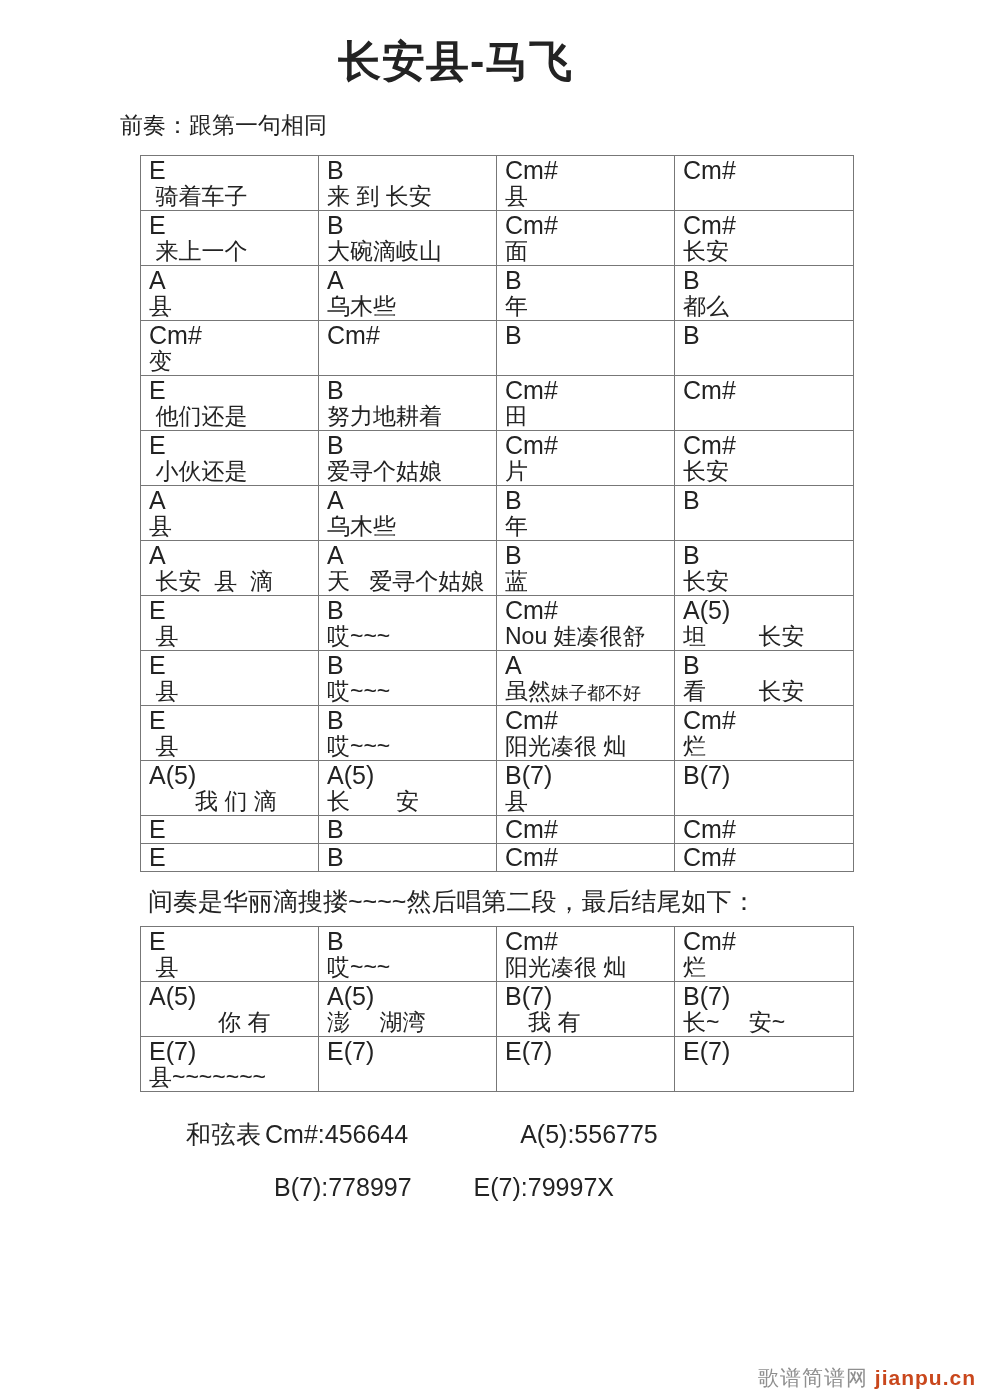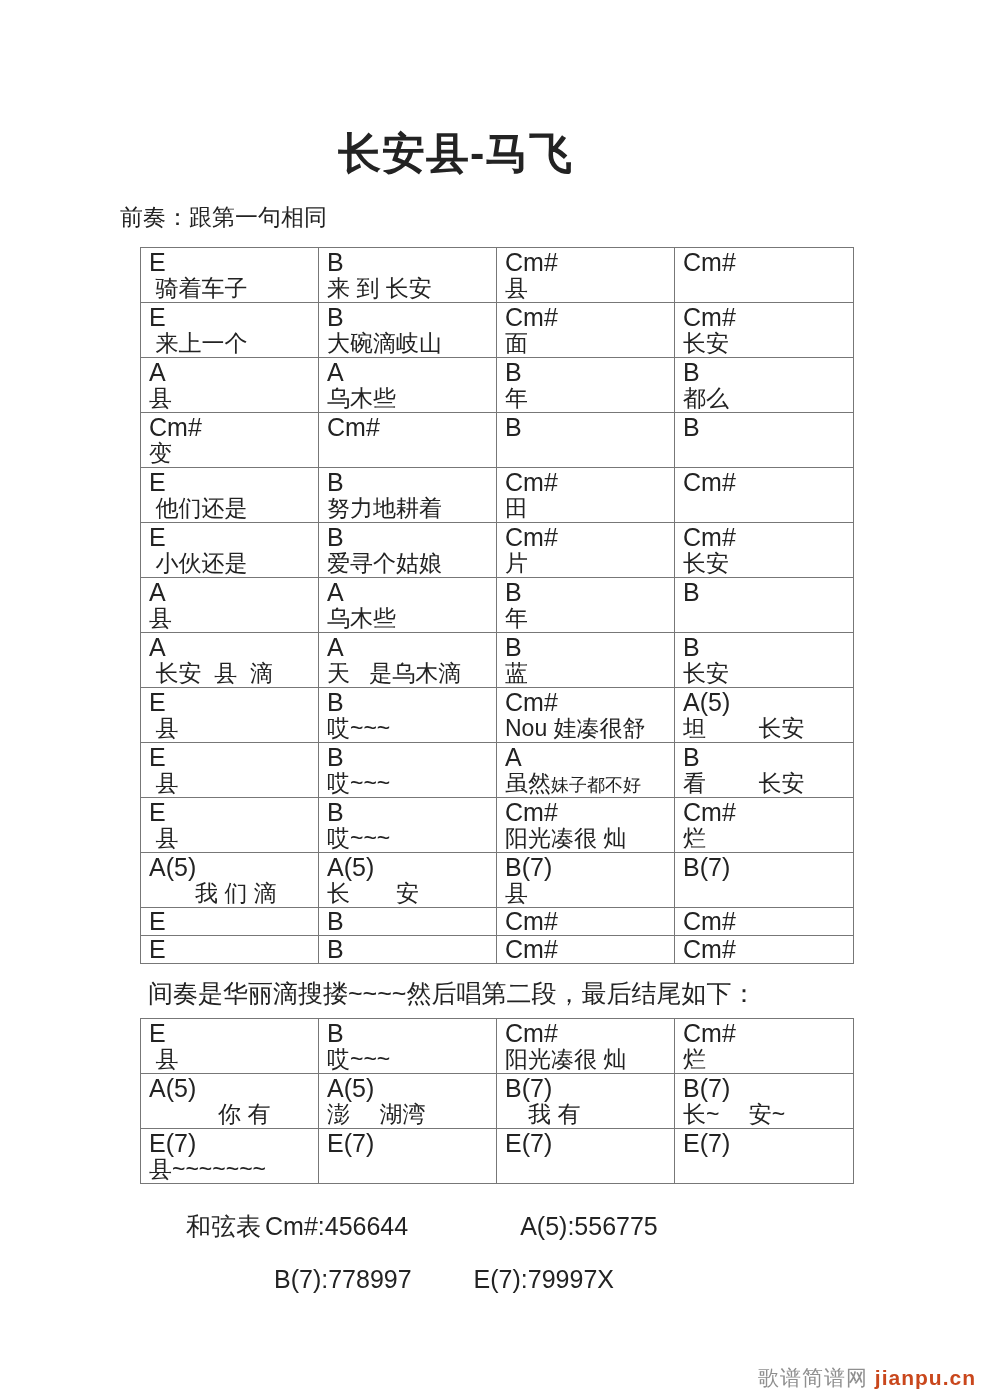--- a/index.html
+++ b/index.html
@@ -9,24 +9,24 @@
   }
   body {
     width: 990px;
     height: 1400px;
     position: relative;
     font-family: "Liberation Sans", "DejaVu Sans", sans-serif;
     color: #232323;
     overflow: hidden;
   }
   .title-row {
-    padding-top: 130px;
     padding-left: 338px;
     display: flex;
     align-items: flex-start;
+    margin-top: 38px;
   }
   .song-title {
     font-size: 43px;
     font-weight: 700;
     letter-spacing: 1px;
     line-height: 1.1;
   }
   .arranger-credit {
     font-size: 26px;
     font-weight: 400;
@@ -236,21 +236,21 @@
         <div class="lyric"></div>
       </div>
     </div>
     <div class="chart-row row-double">
       <div class="chart-cell">
         <div class="chord">A</div>
         <div class="lyric"> 长安  县  滴</div>
       </div>
       <div class="chart-cell">
         <div class="chord">A</div>
-        <div class="lyric">天   是乌木滴</div>
+        <div class="lyric">天   爱寻个姑娘</div>
       </div>
       <div class="chart-cell">
         <div class="chord">B</div>
         <div class="lyric">蓝</div>
       </div>
       <div class="chart-cell">
         <div class="chord">B</div>
         <div class="lyric right">长安</div>
       </div>
     </div>

